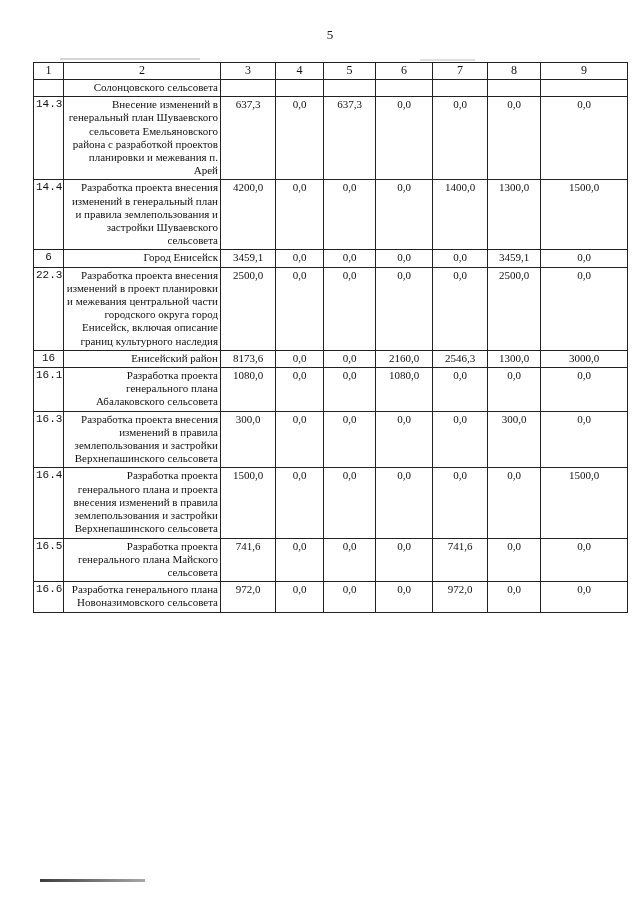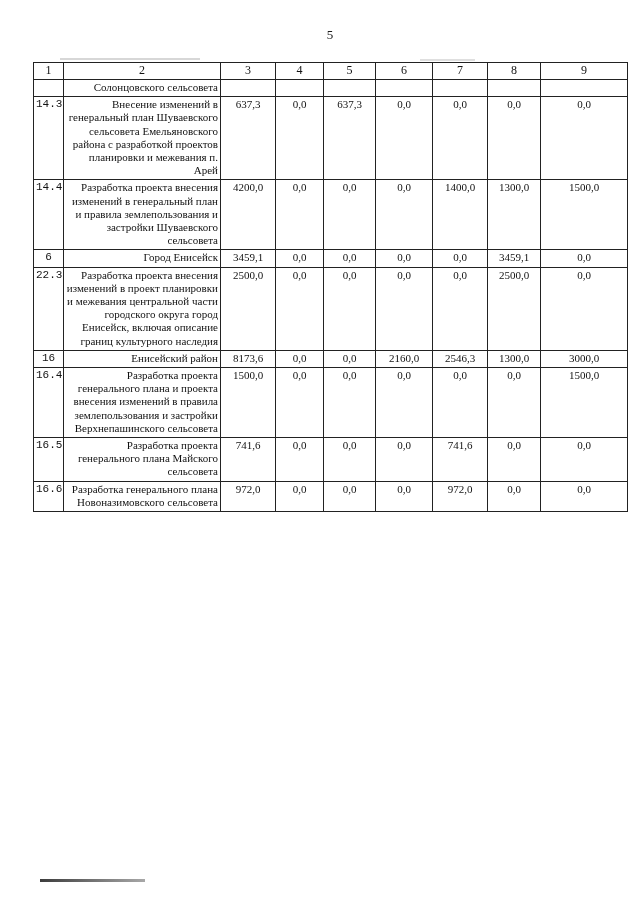--- a/index.html
+++ b/index.html
@@ -191,20 +191,42 @@
           <td class="c-name">Енисейский район</td>
           <td class="c-val">8173,6</td>
           <td class="c-val">0,0</td>
           <td class="c-val">0,0</td>
           <td class="c-val">2160,0</td>
           <td class="c-val">2546,3</td>
           <td class="c-val">1300,0</td>
           <td class="c-val">3000,0</td>
         </tr>
         <tr>
+          <td class="c-num">16.1</td>
+          <td class="c-name">Разработка проекта генерального плана Абалаковского сельсовета</td>
+          <td class="c-val">1080,0</td>
+          <td class="c-val">0,0</td>
+          <td class="c-val">0,0</td>
+          <td class="c-val">1080,0</td>
+          <td class="c-val">0,0</td>
+          <td class="c-val">0,0</td>
+          <td class="c-val">0,0</td>
+        </tr>
+        <tr>
+          <td class="c-num">16.3</td>
+          <td class="c-name">Разработка проекта внесения изменений в правила землепользования и застройки Верхнепашинского сельсовета</td>
+          <td class="c-val">300,0</td>
+          <td class="c-val">0,0</td>
+          <td class="c-val">0,0</td>
+          <td class="c-val">0,0</td>
+          <td class="c-val">0,0</td>
+          <td class="c-val">300,0</td>
+          <td class="c-val">0,0</td>
+        </tr>
+        <tr>
           <td class="c-num">16.4</td>
           <td class="c-name">Разработка проекта генерального плана и проекта внесения изменений в правила землепользования и застройки Верхнепашинского сельсовета</td>
           <td class="c-val">1500,0</td>
           <td class="c-val">0,0</td>
           <td class="c-val">0,0</td>
           <td class="c-val">0,0</td>
           <td class="c-val">0,0</td>
           <td class="c-val">0,0</td>
           <td class="c-val">1500,0</td>
         </tr>

